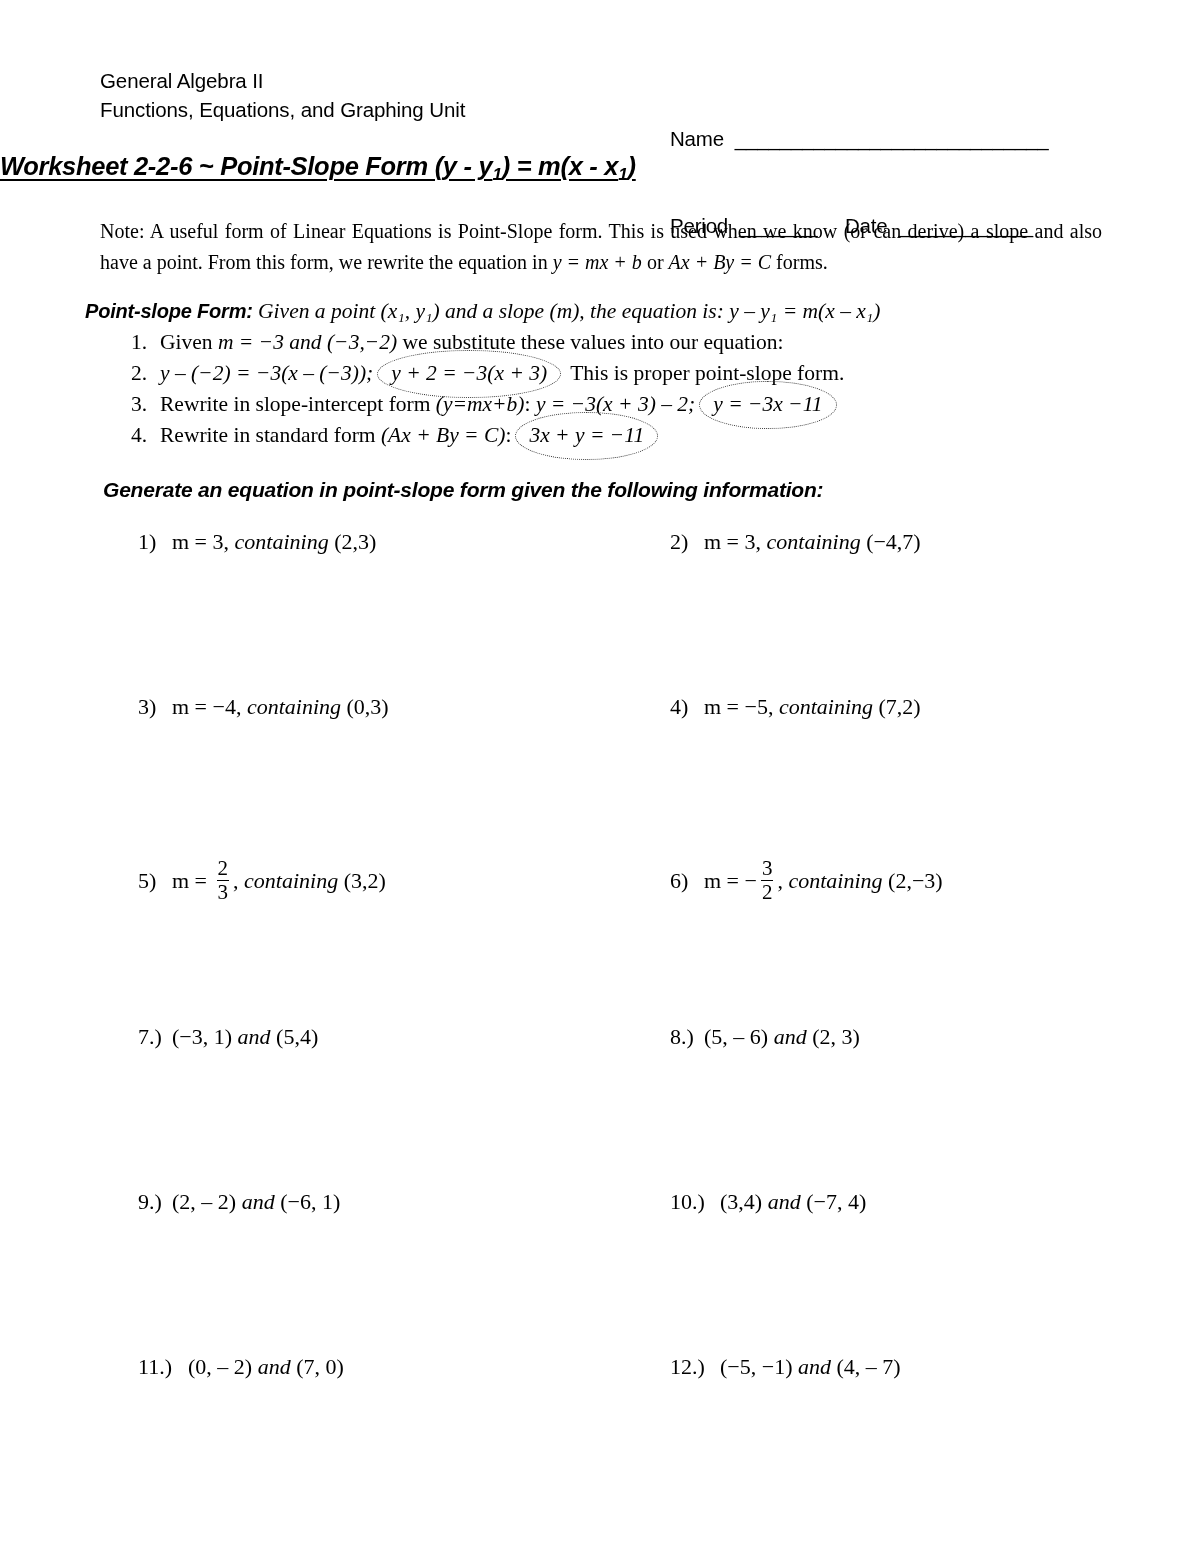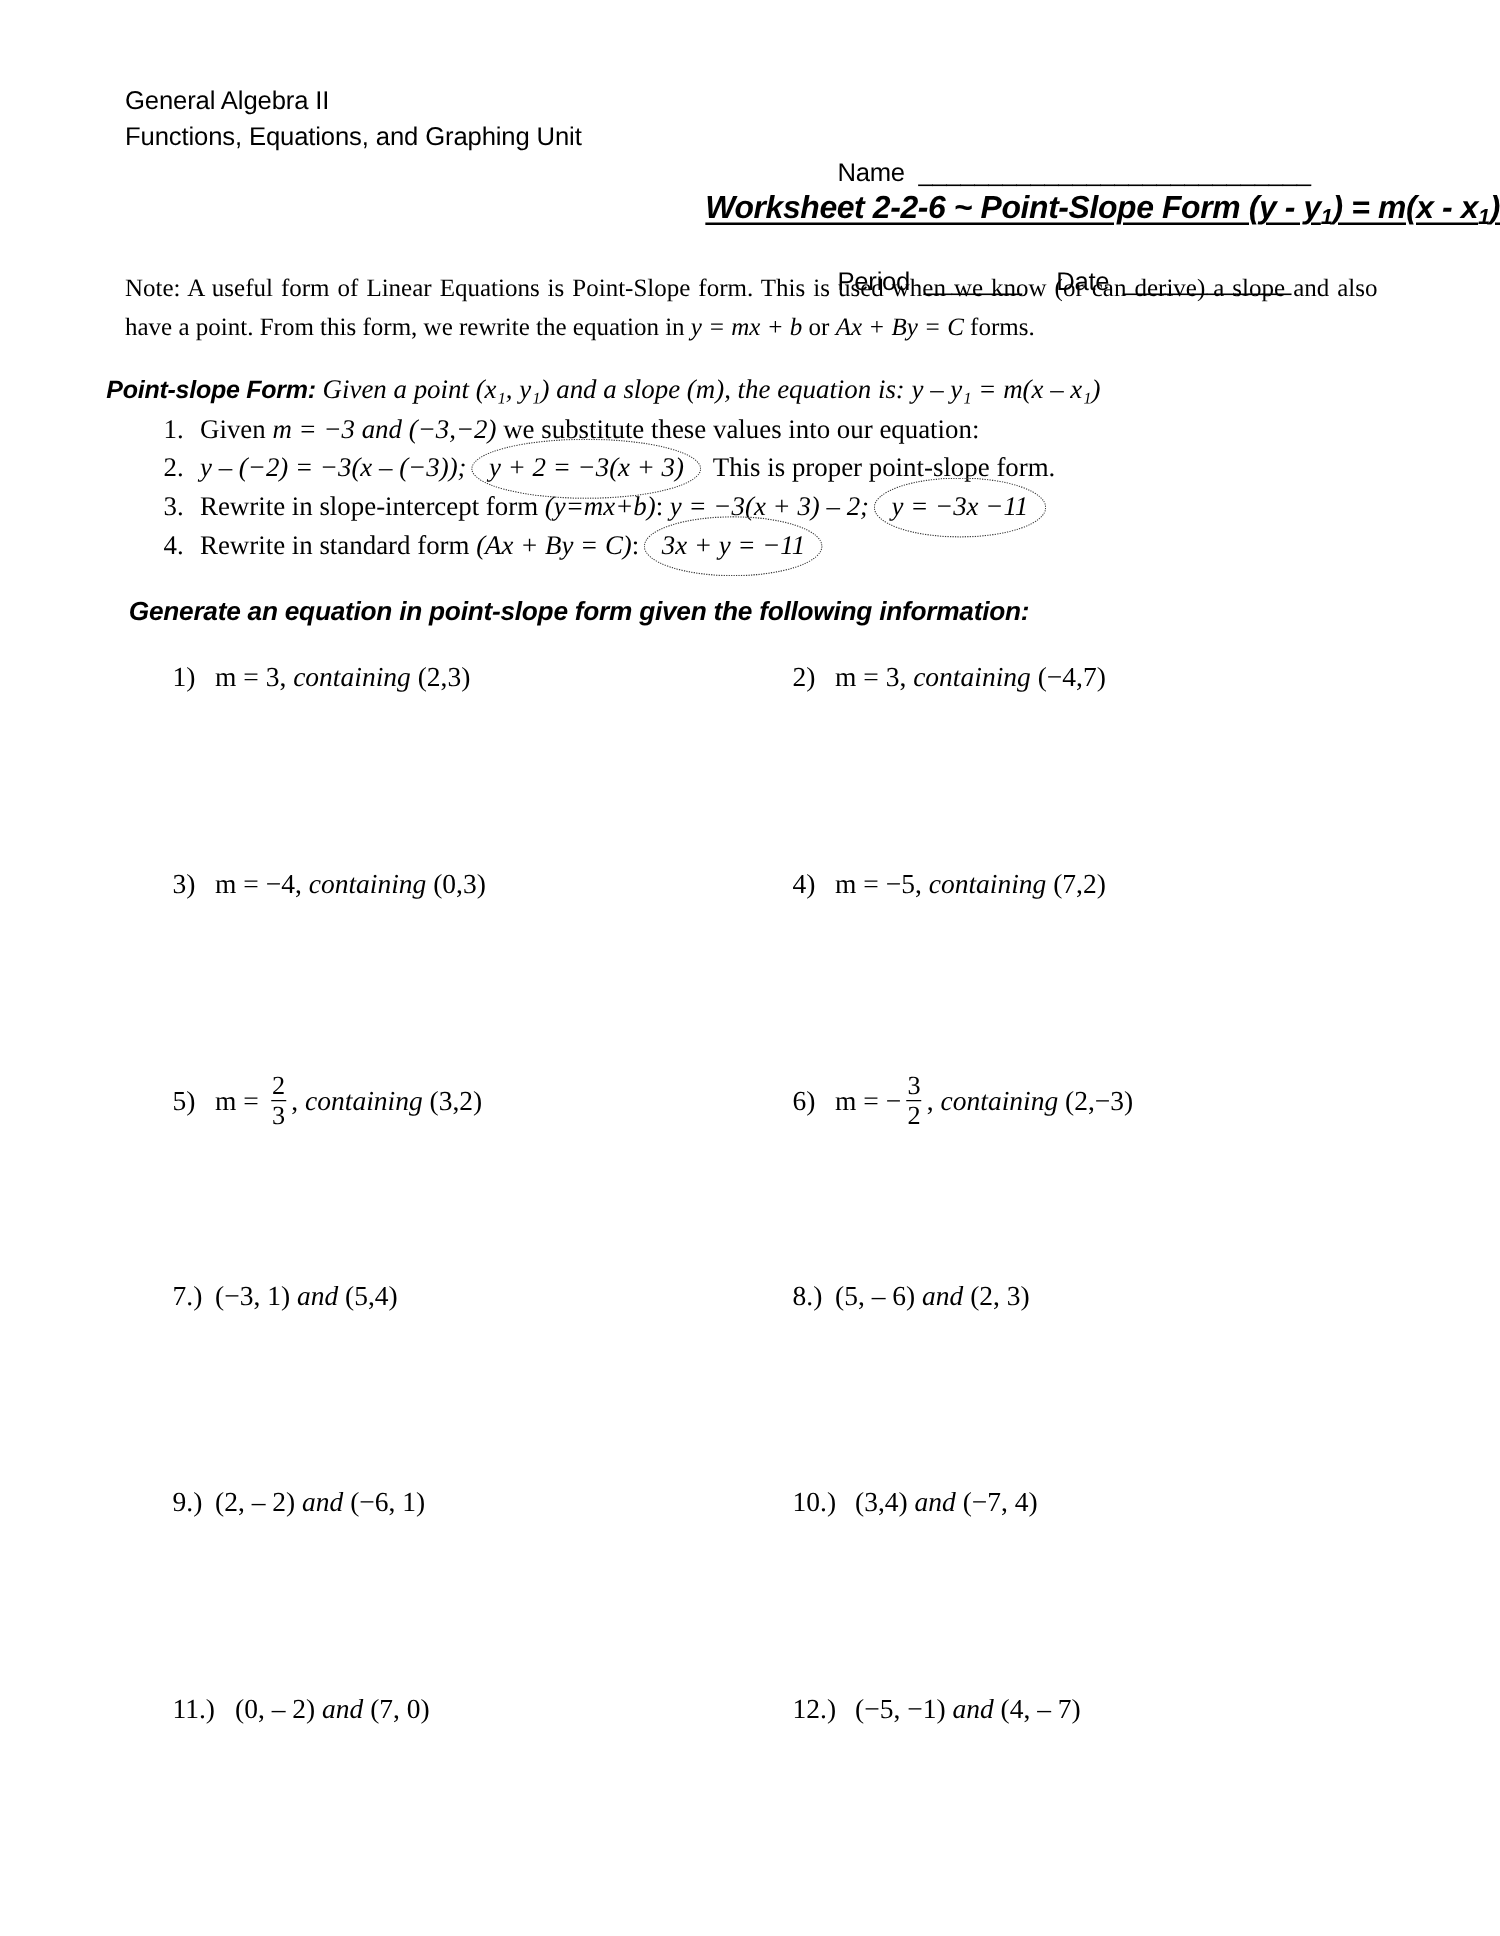--- a/index.html
+++ b/index.html
@@ -45,21 +45,21 @@
     white-space: pre;
     letter-spacing: -0.2px;
   }
 
   
   .title {
     position: absolute;
     top: 152px;
     left: 0;
     width: 1200px;
-    text-align: right;
+    text-align: left;
     font-family: "Liberation Sans", sans-serif;
     font-weight: bold;
     font-style: italic;
     font-size: 25.5px;
     letter-spacing: -0.3px;
   }
   .title .u {
     text-decoration: underline;
     text-underline-offset: 4px;
     text-decoration-thickness: 2px;
@@ -166,21 +166,21 @@
     height: 165px;
   }
   .prob {
     position: absolute;
     top: 0;
     font-size: 22px;
     line-height: 28px;
     white-space: nowrap;
   }
   .prob.col-l { left: 102px; }
-  .prob.col-r { left: 598px; }
+  .prob.col-r { left: 634px; }
   .prob-num {
     display: inline-block;
     min-width: 28px;
   }
   .prob-num.wide { min-width: 44px; }
   .prob-txt {
     font-style: italic;
     margin-left: 6px;
   }
   .rm { font-style: normal; }

